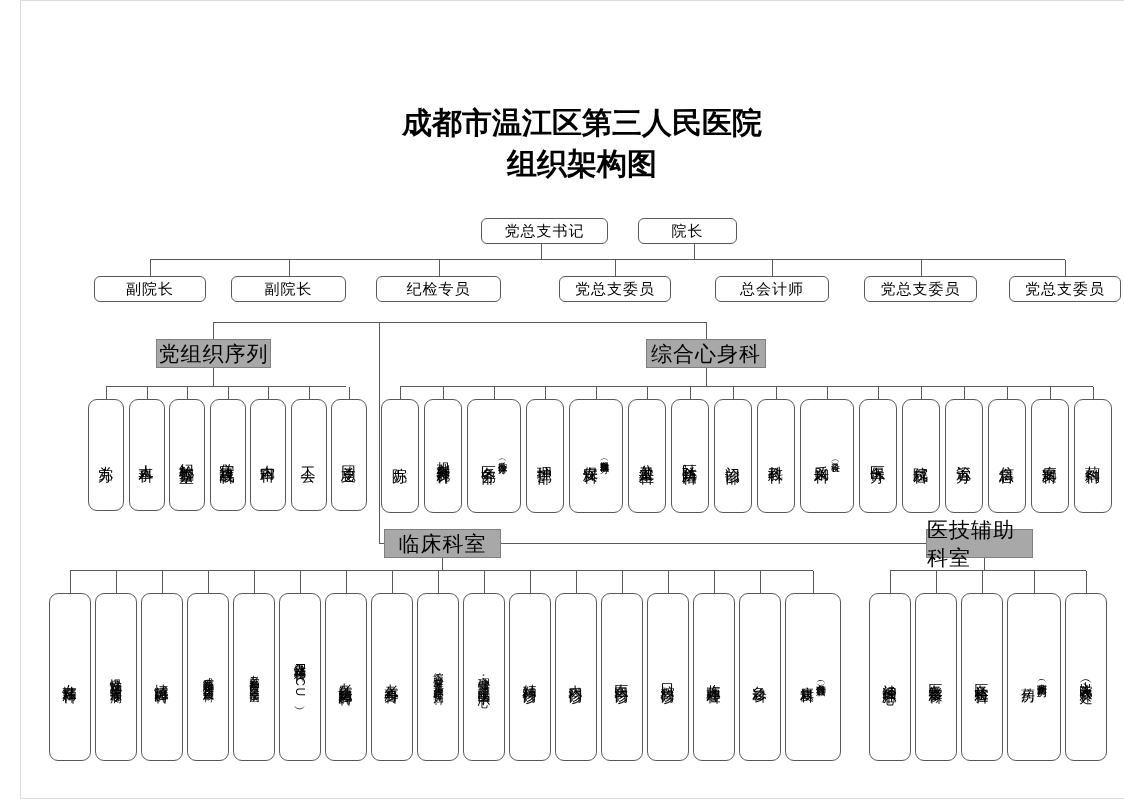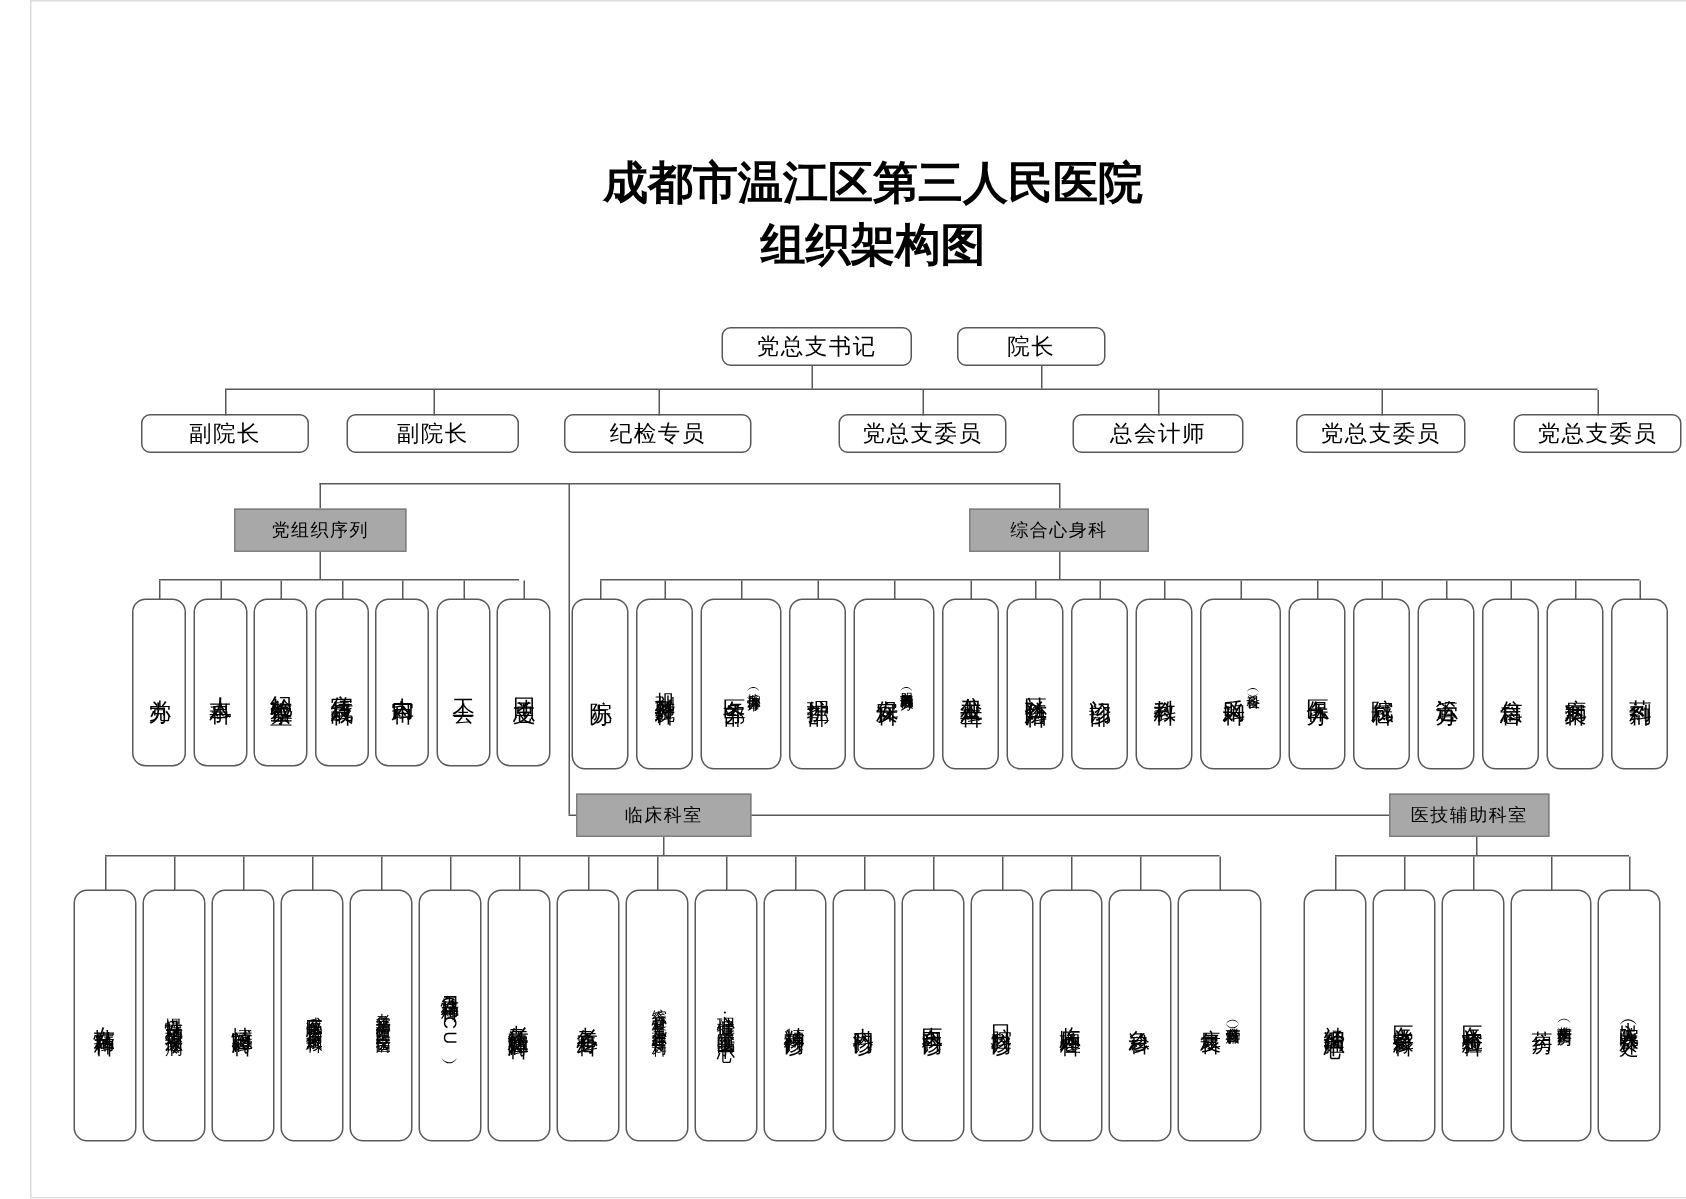--- a/index.html
+++ b/index.html
@@ -6,21 +6,21 @@
   html,body{margin:0;padding:0;background:#fff;}
   .page{position:relative;width:1124px;height:799px;background:#fff;border:1px solid #dcdcdc;
         box-sizing:border-box;font-family:"Liberation Sans",sans-serif;color:#000;overflow:hidden;margin-left:20px;}
   .title{position:absolute;top:101px;left:0;width:100%;text-align:center;
          font-family:"Liberation Serif",serif;font-weight:bold;font-size:30px;line-height:41px;}
   .nbox{position:absolute;height:26px;background:#fff;border:1.4px solid var(--border);border-radius:6px;
         display:flex;align-items:center;justify-content:center;font-size:15px;letter-spacing:1px;
         box-sizing:border-box;z-index:2;}
   .lv2::before{content:"";position:absolute;top:-17px;left:50%;width:1px;height:17px;background:var(--line);}
   .ghead{position:absolute;height:29px;background:var(--hfill);border:1px solid var(--hborder);
-         display:flex;align-items:center;justify-content:center;font-size:12px;letter-spacing:1px;
+         display:flex;align-items:center;justify-content:center;font-size:21px;letter-spacing:1px;
          box-sizing:border-box;z-index:2;}
   .row{position:absolute;display:flex;}
   .dept{position:relative;background:#fff;border:1px solid var(--border);border-radius:9px;
         display:flex;flex-direction:row;align-items:center;justify-content:center;
         box-sizing:border-box;flex:none;z-index:2;}
   .dept::before{content:"";position:absolute;left:50%;width:1px;background:var(--line);}
   .dept-main{writing-mode:vertical-lr;text-orientation:mixed;letter-spacing:1.5px;line-height:1;}
   .dept-sub{writing-mode:vertical-lr;text-orientation:mixed;letter-spacing:0;line-height:1;margin-left:1px;}
   #party-row{left:67px;top:398px;height:112px;gap:4.5px;}
   #party-row .dept{width:36px;}

